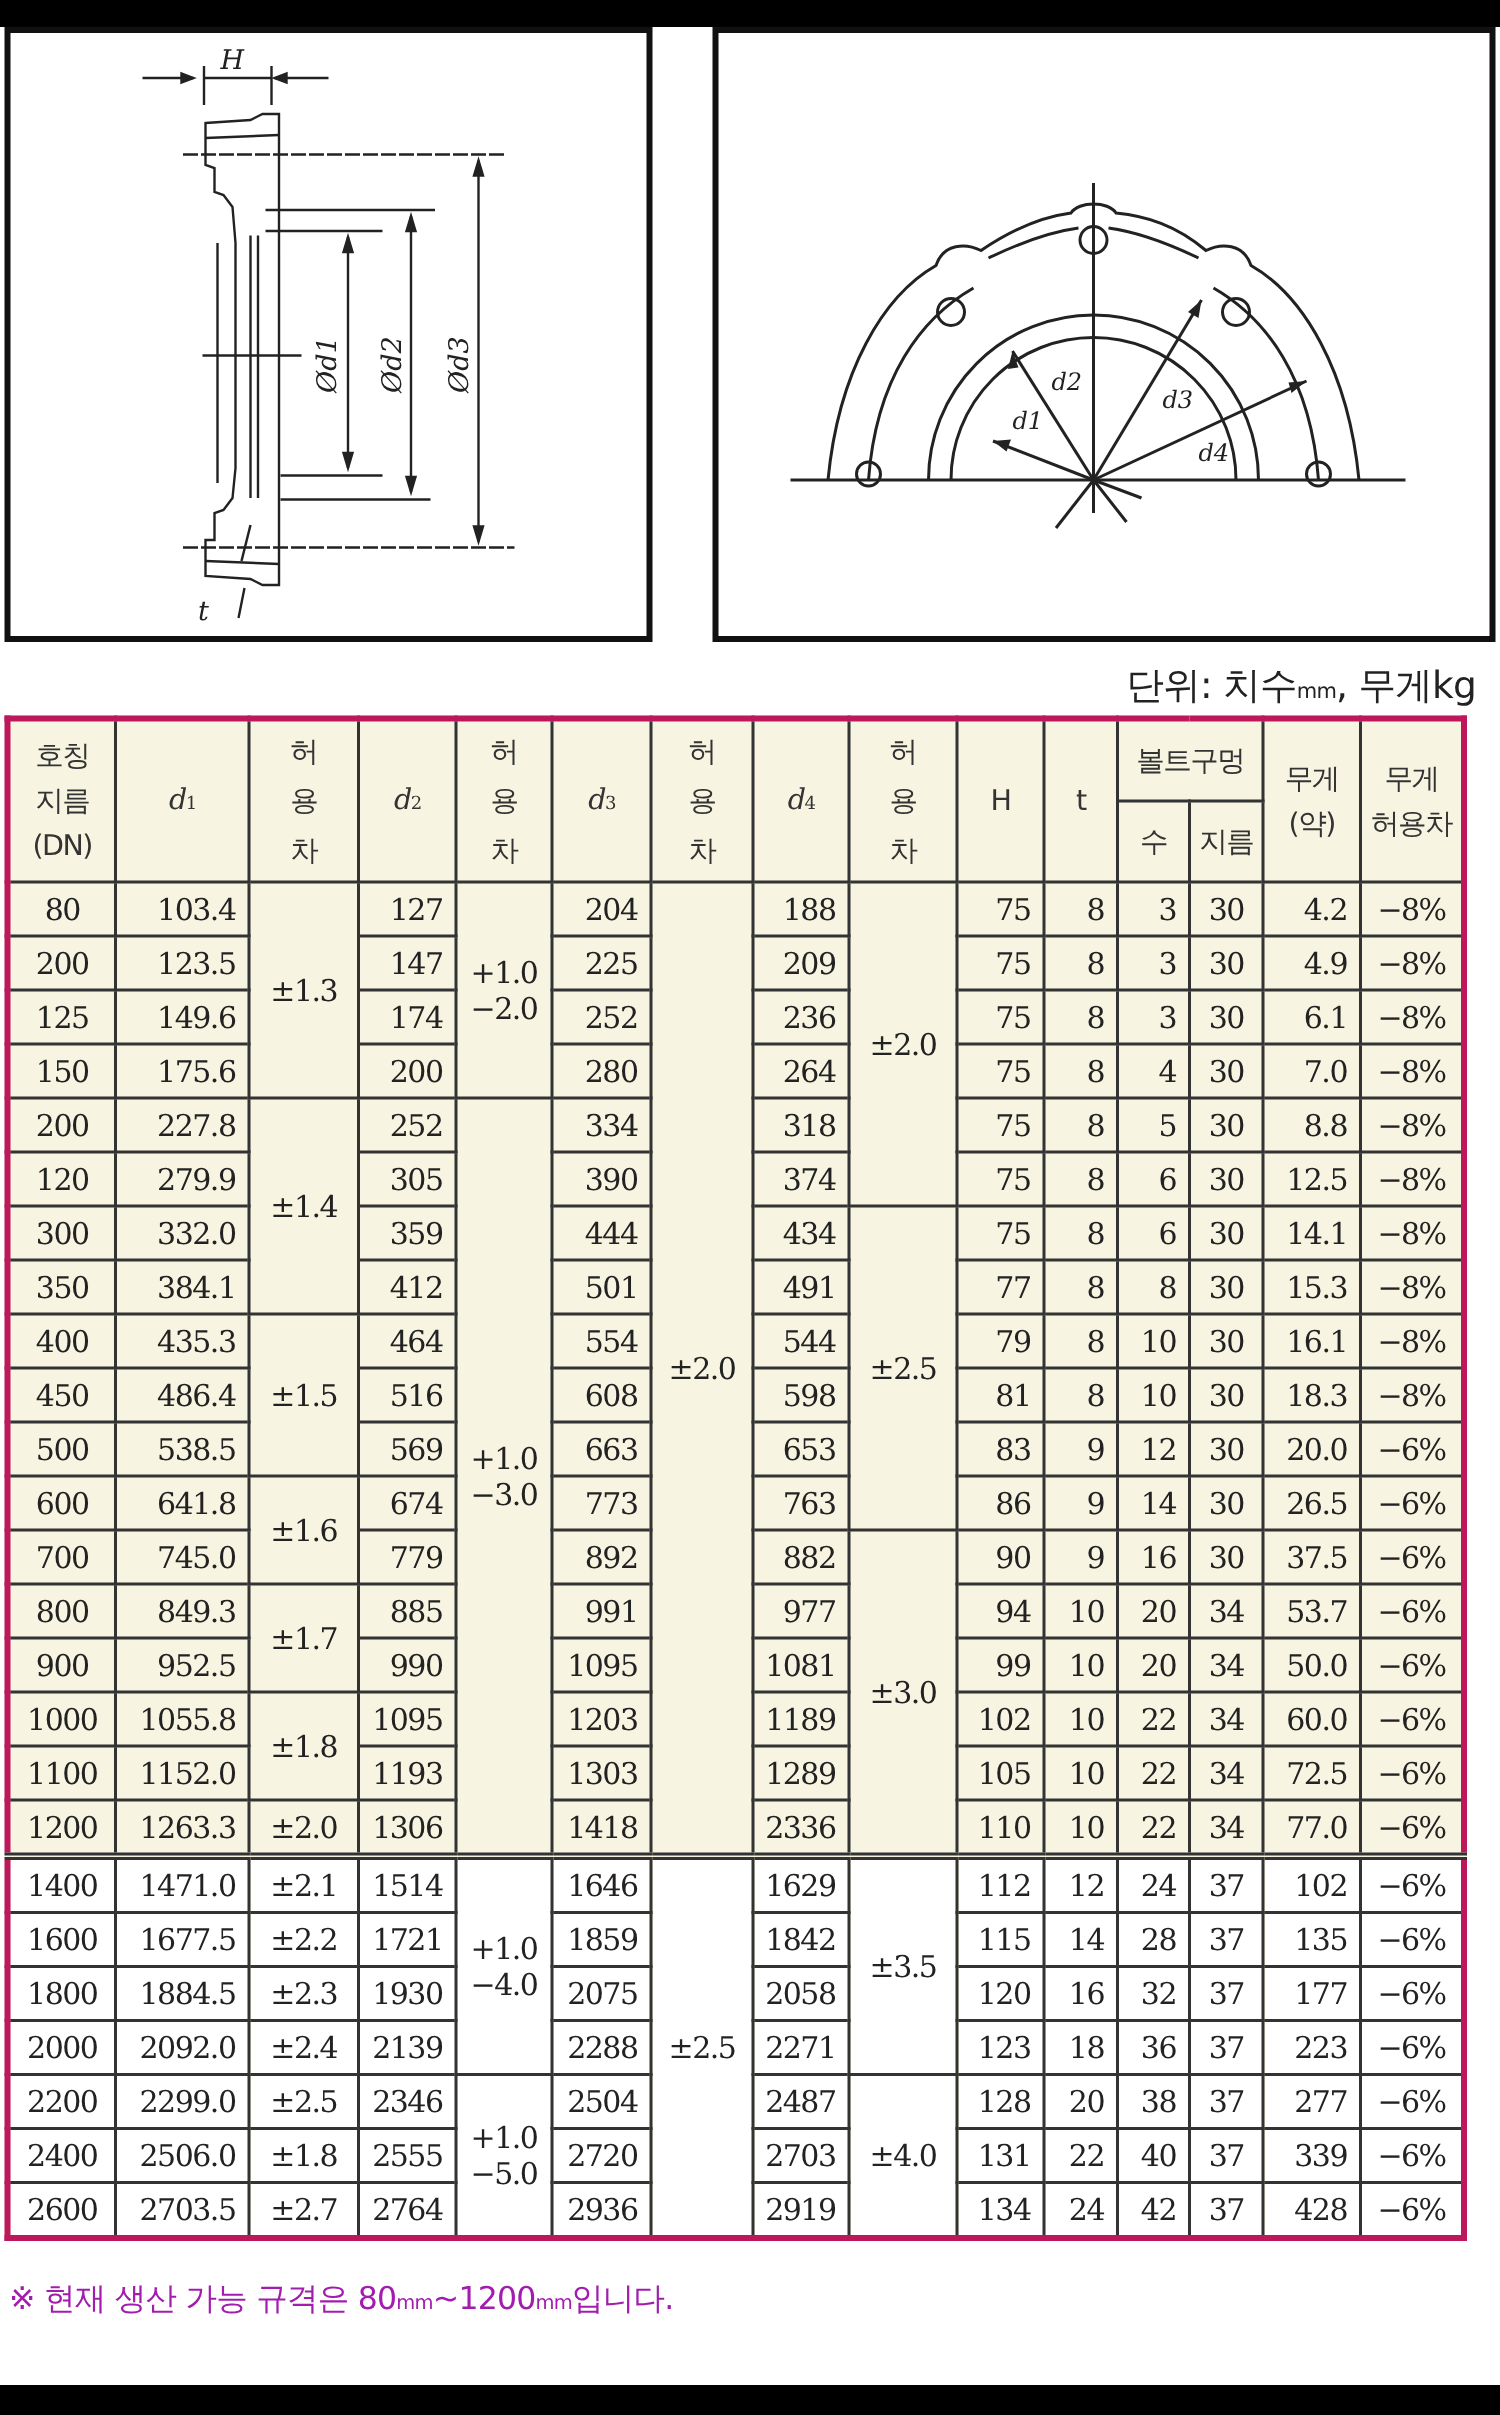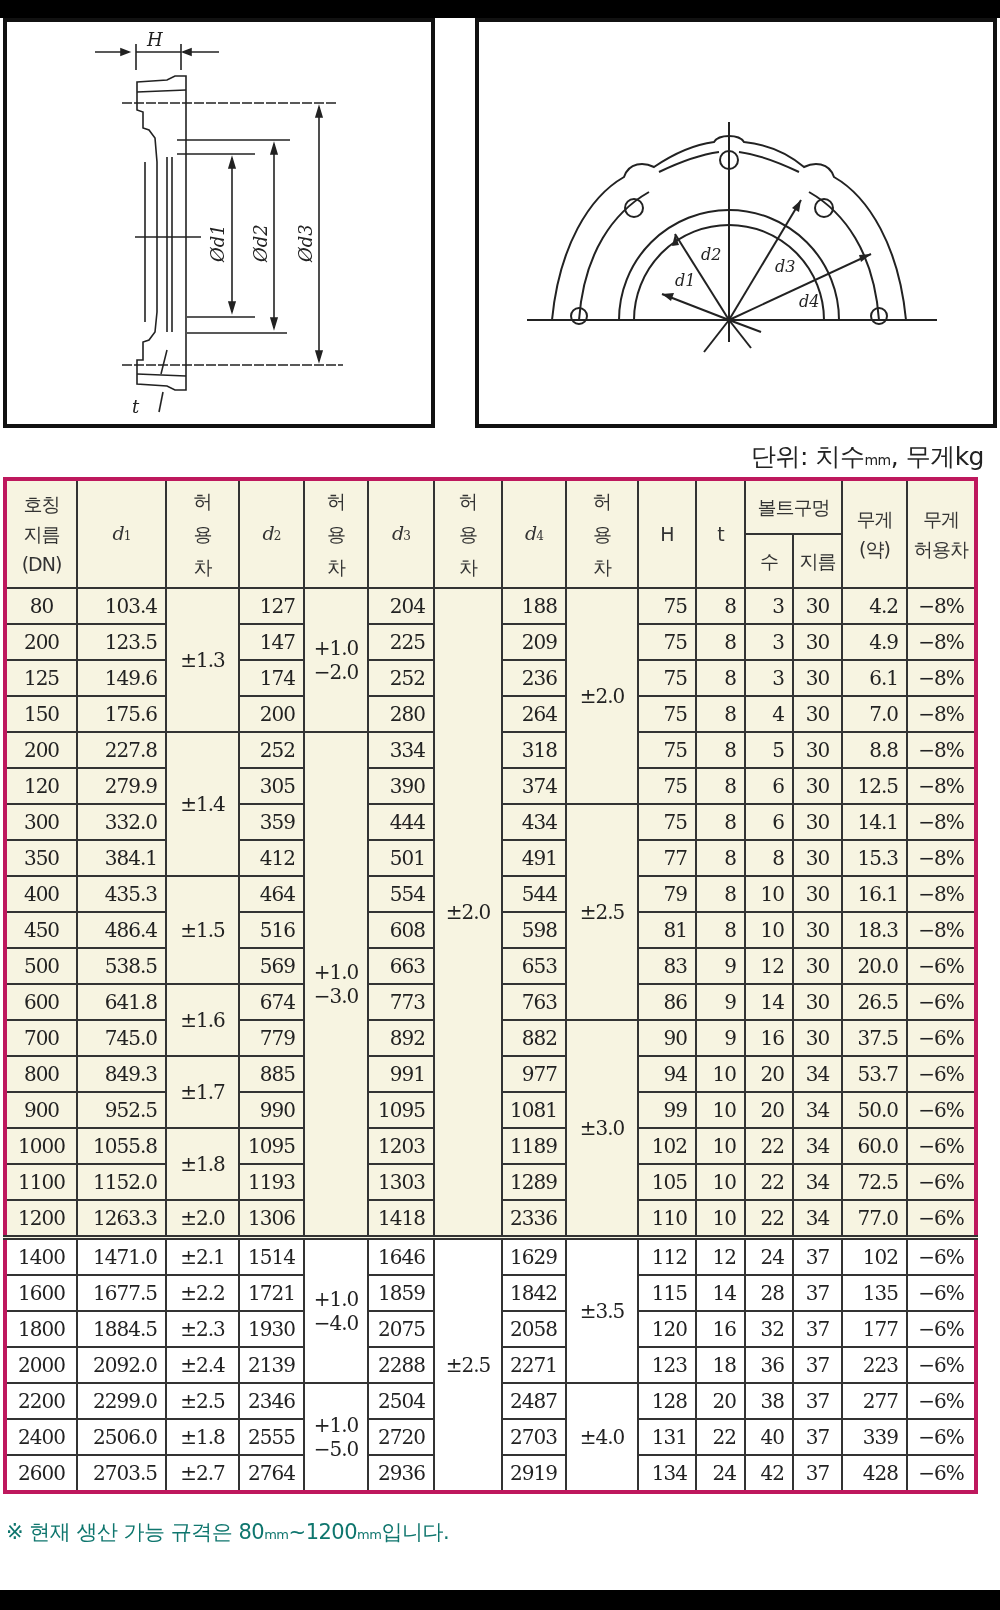--- a/index.html
+++ b/index.html
@@ -51,21 +51,21 @@
   }
   table.spec th.vert { line-height: 33px; }
   table.spec th.dcol { font-style: italic; font-family: "DejaVu Serif", serif; }
   table.spec th.dcol sub { font-size: 12px; font-style: normal; vertical-align: baseline; }
   table.spec td.r { text-align: right; padding-right: 8px; }
   table.spec tr.white td { background: #ffffff; }
   table.spec tr.sep td { border-top: 5px double #333; }
   table.spec td.tol { line-height: 24px; margin-top: 36px; }
   .footer-note {
     position: absolute; left: 6px; top: 1518px;
-    font-size: 21px; color: #0f766e; letter-spacing: -0.5px;
+    font-size: 21px; color: #a21caf; letter-spacing: -0.5px;
     font-family: "DejaVu Sans", sans-serif;
   }
   .footer-note .small { font-size: 13px; }
 </style>
 </head>
 <body>
 
 <div class="black-bar top-bar"></div>
 
 <div class="panel panel-left">

